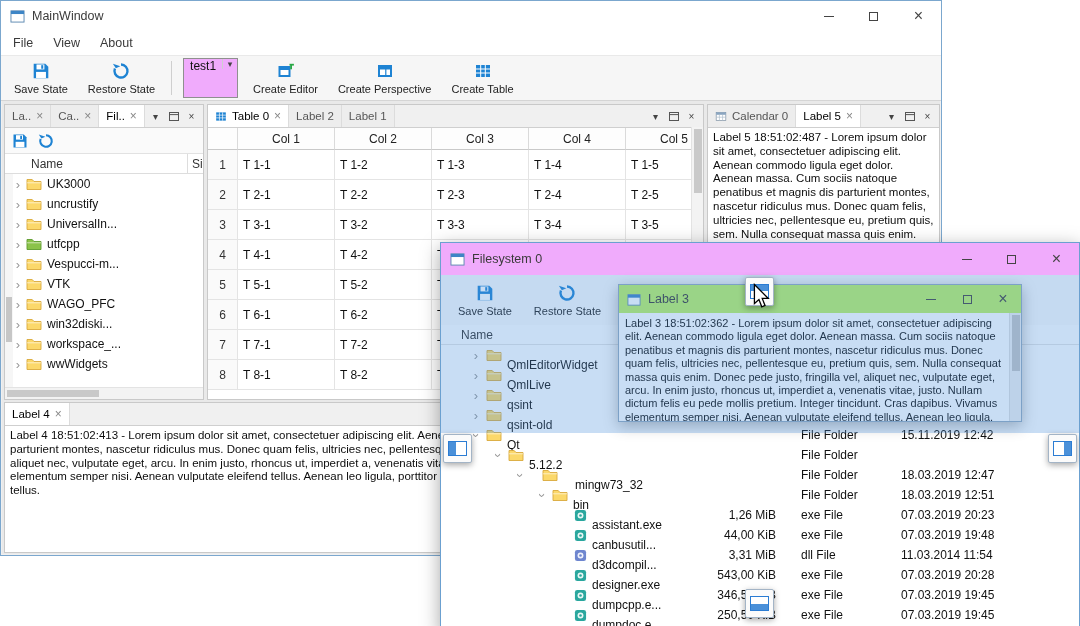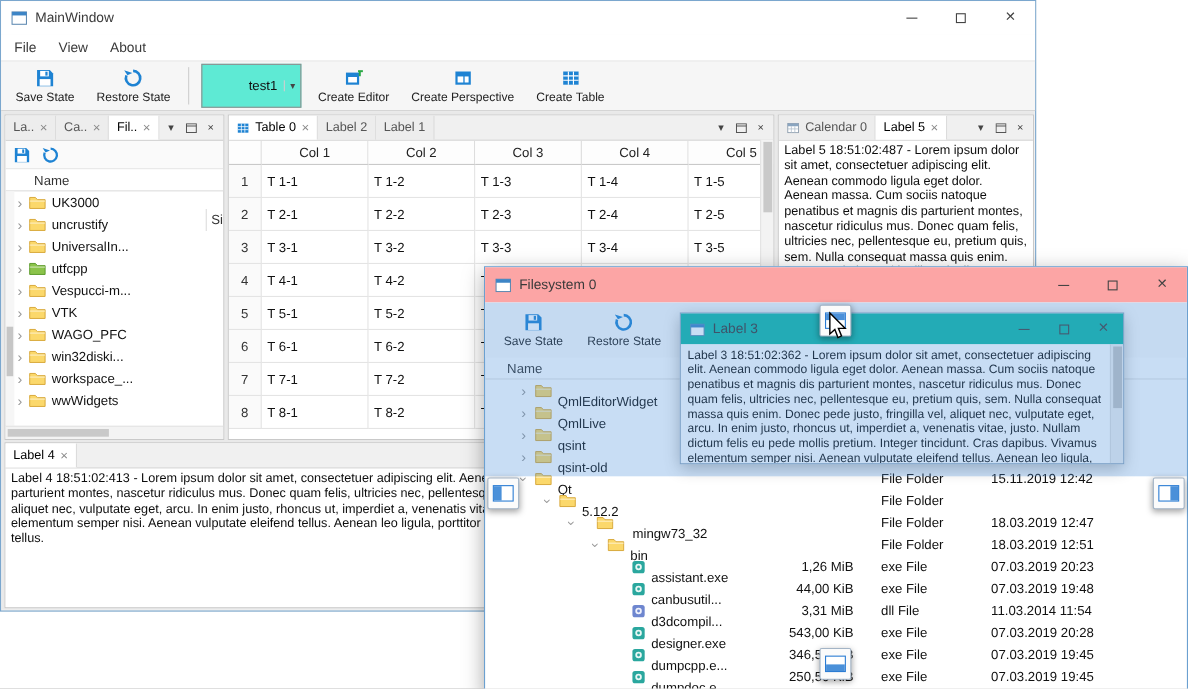--- a/index.html
+++ b/index.html
@@ -18,21 +18,21 @@
   .app-icon svg{display:block;}
 
   
   .main-window{left:0;top:0;width:942px;height:556px;border:1px solid #7ba7ce;background:#f0f0f0;}
   .menubar{display:flex;align-items:center;height:24px;background:#fff;padding-left:2px;}
   .menu-item{padding:0 10px;color:#3a3a3a;font-size:12.5px;}
   .toolbar{display:flex;align-items:center;height:46px;background:#f6f6f6;border-bottom:1px solid #d5d5d5;border-top:1px solid #e9e9e9;padding-left:4px;gap:2px;}
   .tb-btn{display:flex;flex-direction:column;align-items:center;justify-content:center;gap:3px;padding:3px 9px;font-size:11px;color:#222;height:44px;}
   .tb-btn .ico{width:20px;height:18px;display:flex;align-items:center;justify-content:center;}
   .tb-sep{width:1px;height:34px;background:#cfcfcf;margin:0 5px;}
-  .combo{display:flex;align-items:center;background:#5eead4;border:1px solid #8f8f8f;height:40px;min-width:54px;margin:0 4px;padding-left:36px;}
+  .combo{display:flex;align-items:flex-start;background:#f0abfc;border:1px solid #8f8f8f;height:40px;min-width:54px;margin:0 4px;}
   .combo .val{display:flex;align-items:center;padding:0 6px;font-size:12px;color:#111;}
   .combo .arrow{width:15px;display:flex;align-items:center;justify-content:center;border-left:1px solid #cfcfcf;font-size:9px;color:#444;}
 
   
   .dock-area{position:absolute;left:1px;right:1px;top:100px;bottom:1px;background:#e9e9e9;}
   .panel{position:absolute;background:#fff;border:1px solid #c9c9c9;overflow:hidden;}
   .p-left{left:2px;top:3px;width:200px;height:296px;}
   .p-center{left:205px;top:3px;width:497px;height:296px;}
   .p-right{left:705px;top:3px;width:233px;height:296px;}
   .p-bottom{left:2px;top:301px;width:936px;height:151px;}
@@ -42,21 +42,21 @@
   .tab.active{background:#fff;color:#000;}
   .tab-close{color:#888;font-size:12px;line-height:1;}
   .tab-ico svg{display:block;}
   .tab-tools{margin-left:auto;display:flex;align-items:center;gap:3px;padding-right:4px;}
   .tool-btn{width:15px;height:15px;display:flex;align-items:center;justify-content:center;color:#444;font-size:10px;}
 
   
   .mini-toolbar{display:flex;align-items:center;gap:8px;height:26px;padding:0 6px;background:#fafafa;border-bottom:1px solid #e2e2e2;}
   .mini-btn{width:18px;height:18px;display:flex;align-items:center;justify-content:center;}
   .tree-header{position:relative;height:20px;line-height:20px;padding-left:26px;font-size:12px;color:#333;border-bottom:1px solid #ddd;background:#fff;}
-  .tree-header .col2{position:absolute;left:182px;top:0;border-left:1px solid #ddd;padding-left:4px;height:20px;margin-top:36px;}
+  .tree-header .col2{position:absolute;left:182px;top:0;border-left:1px solid #ddd;padding-left:4px;height:20px;}
   .tree-body{position:absolute;left:0;right:0;top:69px;bottom:12px;overflow:hidden;}
   .t-row{display:flex;align-items:center;height:20px;padding-left:6px;}
   .chev{display:inline-block;width:14px;text-align:center;color:#999;font-size:13px;line-height:1;}
   .chev.open{transform:rotate(90deg);}
   .t-row .ico, .fs-row .ico{display:flex;align-items:center;margin:0 5px 0 1px;}
   .t-name{font-size:12px;color:#111;white-space:nowrap;}
   .hscroll{position:absolute;left:0;right:0;bottom:0;height:12px;background:#f3f3f3;border-top:1px solid #e3e3e3;}
   .hscroll .handle{margin:2px;width:92px;height:7px;background:#c9c9c9;}
   .vscroll-left{position:absolute;left:0;top:69px;bottom:12px;width:8px;background:#f6f6f6;}
   .vscroll-left .handle{position:absolute;left:1px;width:6px;top:123px;height:45px;background:#c6c6c6;}
@@ -70,34 +70,34 @@
   .td{flex:0 0 97px;display:flex;align-items:center;padding-left:5px;border-right:1px solid #e4e4e4;border-bottom:1px solid #e4e4e4;font-size:12px;color:#111;}
   .td.num{flex:0 0 30px;justify-content:center;padding:0;background:#fafafa;color:#333;}
   .vscroll{position:absolute;right:0;top:22px;bottom:0;width:12px;background:#f3f3f3;border-left:1px solid #e3e3e3;}
   .vscroll .handle{position:absolute;left:2px;width:8px;background:#c9c9c9;}
 
   
   .text-content{position:absolute;left:0;right:0;top:23px;bottom:0;padding:3px 5px;font-size:11.5px;line-height:13.8px;color:#0d0d0d;overflow:hidden;background:#fff;}
 
   
   .fs-window{left:440px;top:242px;width:640px;height:390px;border:1px solid #6ba0d0;box-shadow:0 5px 18px rgba(0,0,0,.35);}
-  .fs-window .titlebar{height:32px;background:#fca5a5;}
+  .fs-window .titlebar{height:32px;background:#f0abfc;}
   .fs-toolbar{display:flex;align-items:center;height:50px;background:#fbfbfb;padding-left:8px;gap:4px;}
   .fs-header{height:20px;line-height:20px;padding-left:20px;font-size:12px;color:#333;border-bottom:1px solid #e4e4e4;}
   .fs-tree{position:absolute;left:0;right:0;top:102px;bottom:0;overflow:hidden;}
   .fs-row{position:relative;display:flex;align-items:center;height:20px;}
   .fs-name{font-size:12px;color:#111;white-space:nowrap;margin-top:20px;}
   .fs-col{position:absolute;top:0;height:20px;line-height:20px;font-size:12px;color:#111;white-space:nowrap;}
   .fs-size{left:240px;width:95px;text-align:right;}
   .fs-type{left:360px;width:95px;}
   .fs-date{left:460px;width:140px;}
 
   
   .l3-window{left:618px;top:284px;width:404px;height:138px;border:1px solid #93a9bf;box-shadow:0 4px 14px rgba(0,0,0,.3);}
-  .l3-window .titlebar{height:28px;background:#14b8a6;padding-left:8px;}
+  .l3-window .titlebar{height:28px;background:#bef264;padding-left:8px;}
   .l3-window .win-btn{width:36px;}
   .l3-content{position:absolute;left:0;right:12px;top:28px;bottom:0;padding:4px 6px;font-size:11px;line-height:13.4px;color:#0d0d0d;overflow:hidden;background:#fff;}
   .l3-scroll{position:absolute;right:0;top:28px;bottom:0;width:12px;background:#f0f0f0;border-left:1px solid #dedede;}
   .l3-scroll .handle{position:absolute;left:2px;width:8px;top:2px;height:56px;background:#c4c4c4;}
 
   
   .drop-overlay{position:absolute;left:441px;top:275px;width:638px;height:158px;background:rgba(74,144,217,0.30);z-index:40;}
   .indicator{position:absolute;width:29px;height:29px;background:#fbfbfb;border:1px solid #a3b4c6;border-radius:2px;box-shadow:0 2px 6px rgba(0,0,0,.35);display:flex;align-items:center;justify-content:center;z-index:50;}
   .ind-glyph{position:relative;width:19px;height:15px;border:1px solid #2b7cd3;background:#fff;}
   .ind-fill{position:absolute;background:#4a90d9;}

